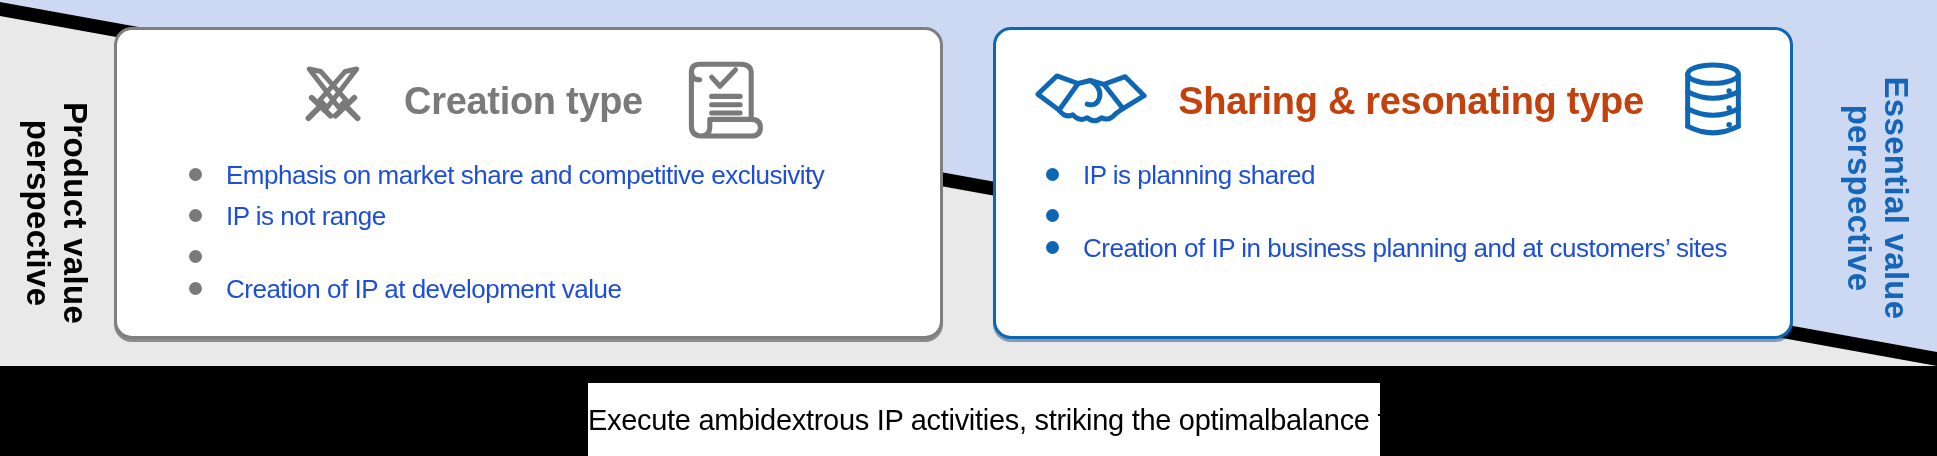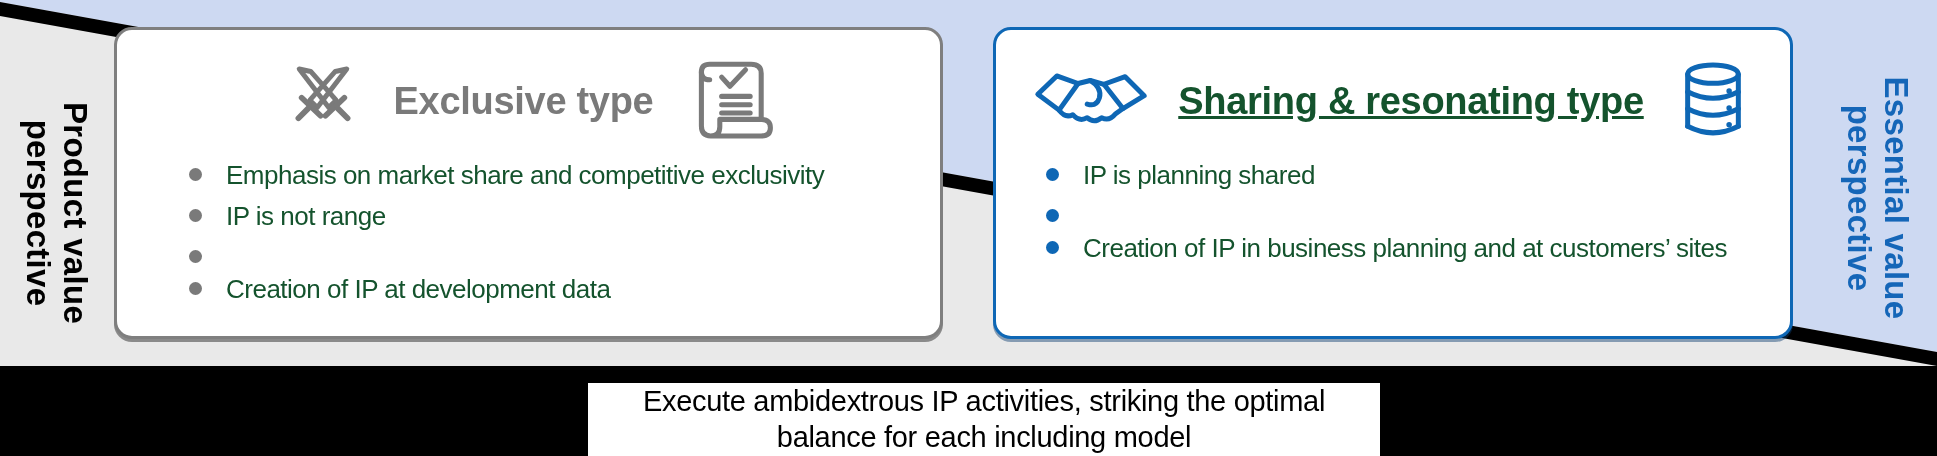--- a/index.html
+++ b/index.html
@@ -11,21 +11,21 @@
     font-family:"Liberation Sans", sans-serif;
   }
   .bg-svg{position:absolute;left:0;top:0;z-index:0;}
   .bottom-band{
     position:absolute;left:0;top:366px;width:1937px;height:90px;
     background:#000;z-index:1;
   }
   .banner-box{
     position:absolute;left:588px;top:383px;width:792px;height:73px;
     background:#ffffff;z-index:2;
-    display:flex;flex-direction:column;align-items:center;justify-content:flex-start;
+    display:flex;flex-direction:row;align-items:center;justify-content:flex-start;
     text-align:center;
   }
   .banner-line{
     font-size:29px;line-height:36px;color:#000;white-space:nowrap;font-weight:400;
     letter-spacing:-0.3px;
   }
   .card{
     position:absolute;top:27px;height:312px;background:#ffffff;
     border-radius:18px;z-index:2;box-sizing:border-box;
   }
@@ -38,37 +38,37 @@
     left:993px;width:800px;
     border:3px solid #0E67B5;
     box-shadow:0 3px 0 rgba(10,60,110,0.45);
   }
   .card-header{
     display:flex;align-items:center;justify-content:center;
     gap:30px;padding-top:18px;height:106px;
   }
   .card-title{font-weight:bold;font-size:38px;letter-spacing:-0.3px;white-space:nowrap;}
   .card.exclusive .card-title{color:#7A7A7A;}
-  .card.sharing .card-title{color:#14532d;text-decoration:underline;}
+  .card.sharing .card-title{color:#c2410c;}
   .bullets{
     list-style:none;margin:6px 0 0 0;
   }
   .card.exclusive .bullets{padding:0 20px 0 72px;}
   .card.sharing .bullets{padding:0 14px 0 50px;}
   .bullets li{
     display:flex;align-items:flex-start;gap:24px;
     margin-bottom:11px;
   }
   .bullet-dot{
     flex:0 0 auto;width:13px;height:13px;border-radius:50%;margin-top:8px;
   }
   .card.exclusive .bullet-dot{background:#7A7A7A;}
   .card.sharing .bullet-dot{background:#0E67B5;}
   .bullet-text{
-    font-size:26px;line-height:30px;color:#14532d;
+    font-size:26px;line-height:30px;color:#1d4ed8;
     letter-spacing:-0.5px;white-space:nowrap;
   }
   .v-label{
     position:absolute;z-index:2;text-align:center;
     font-weight:bold;font-size:33px;line-height:37px;letter-spacing:0.3px;
     white-space:nowrap;
   }
   .v-label span{display:block;}
   .v-label.left{
     left:57px;top:213px;color:#000;
@@ -107,21 +107,21 @@
       <span class="icon">
         <svg width="82" height="82" viewBox="0 0 100 100" fill="none" stroke="#7A7A7A" stroke-width="6" stroke-linecap="round" stroke-linejoin="round">
           <path d="M21,11 L35,14 L66,49 L57,58 Z"></path>
           <path d="M79,11 L65,14 L34,49 L43,58 Z"></path>
           <path d="M53,68 L76,46" stroke-width="7"></path>
           <path d="M47,68 L24,46" stroke-width="7"></path>
           <path d="M68,59 L80,71" stroke-width="7"></path>
           <path d="M32,59 L20,71" stroke-width="7"></path>
         </svg>
       </span>
-      <span class="card-title">Exclusive type</span>
+      <span class="card-title">Creation type</span>
       <span class="icon">
         <svg width="92" height="92" viewBox="0 0 100 100" fill="none" stroke="#7A7A7A" stroke-width="5.5" stroke-linecap="round" stroke-linejoin="round">
           <path d="M29,27 Q20,27 20,18.5 Q20,10 29,10 L74,10 Q85,10 85,20 L85,70"></path>
           <path d="M20,18.5 L20,77 Q20,88 30,88 L85,88 Q95,88 95,79 Q95,70 85,70 L40,70 L40,78 Q40,88 30,88"></path>
           <path d="M42,24 L51,34 L68,16"></path>
           <line x1="42" y1="45" x2="73" y2="45"></line>
           <line x1="42" y1="54" x2="73" y2="54"></line>
           <line x1="42" y1="63" x2="73" y2="63"></line>
         </svg>
       </span>
@@ -133,21 +133,21 @@
       </li>
       <li>
         <span class="bullet-dot"></span>
         <span class="bullet-text">IP is not range</span>
       </li>
       <li>
         <span class="bullet-dot"></span>
       </li>
       <li>
         <span class="bullet-dot"></span>
-        <span class="bullet-text">Creation of IP at development data</span>
+        <span class="bullet-text">Creation of IP at development value</span>
       </li>
     </ul>
   </div>
 
   <div class="card sharing">
     <div class="card-header">
       <span class="icon">
         <svg width="114" height="78" viewBox="0 0 150 100" fill="none" stroke="#0E67B5" stroke-width="6.5" stroke-linecap="round" stroke-linejoin="round">
           <path d="M5,41 L30,17 L58,27 L33,62 Z"></path>
           <path d="M145,43 L120,18 L92,28 L117,60 Z"></path>

